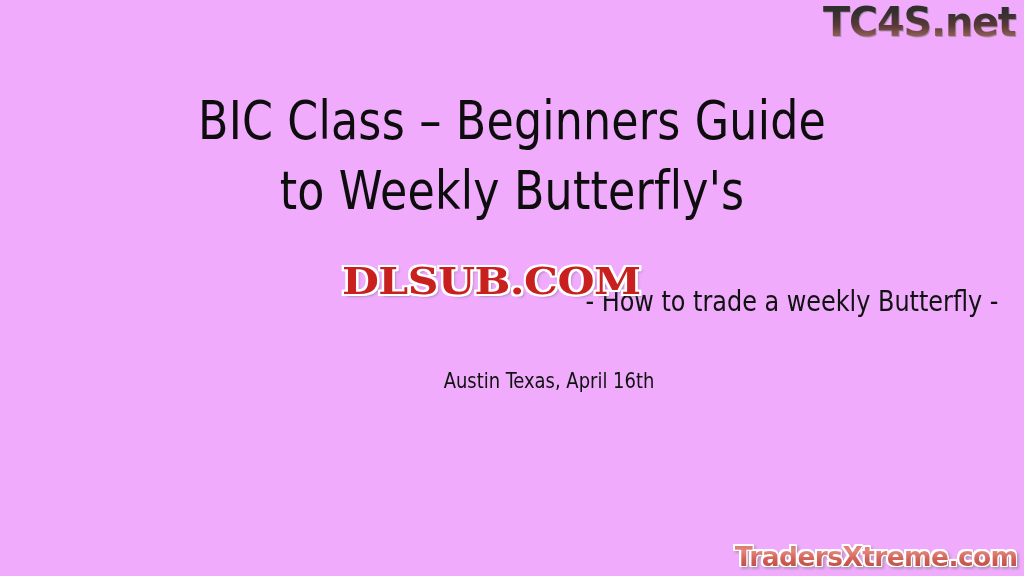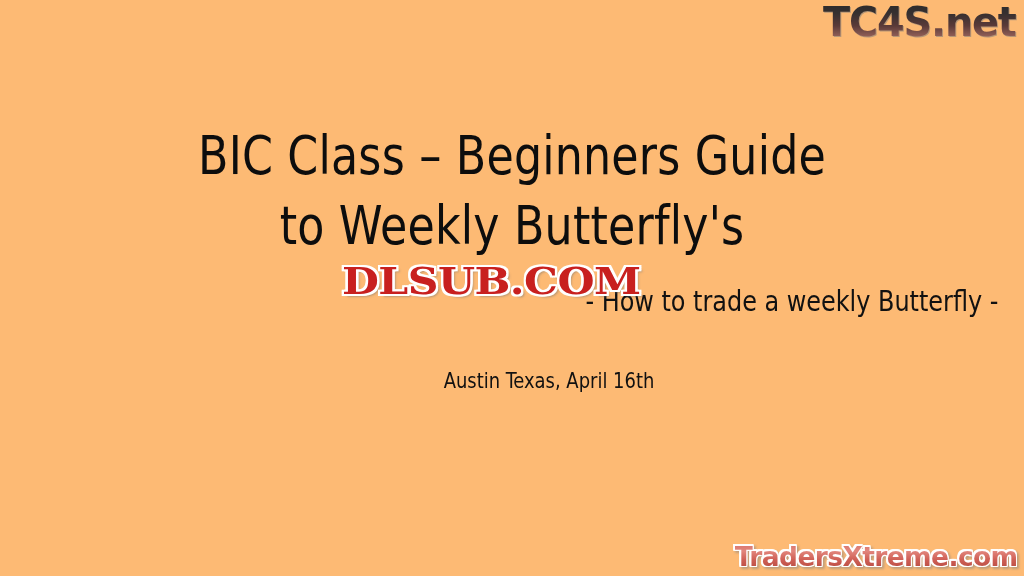--- a/index.html
+++ b/index.html
@@ -12,21 +12,21 @@
     height: 576px;
     overflow: hidden;
     font-family: "Liberation Sans", sans-serif;
     -webkit-font-smoothing: antialiased;
   }
 
   .slide {
     position: relative;
     width: 1024px;
     height: 576px;
-    background: #fdba74;
+    background: #f0abfc;
   }
 
   
   .tc4s-logo {
     position: absolute;
     top: 2px;
     right: 8px;
     font-family: "DejaVu Sans", sans-serif;
     font-weight: bold;
     font-size: 41px;
@@ -49,21 +49,20 @@
     white-space: nowrap;
   }
 
   
   .title-block {
     position: absolute;
     top: 86px;
     left: 0;
     width: 1024px;
     text-align: center;
-    margin-top: 35px;
   }
   .title-line {
     font-family: "DejaVu Sans Condensed", "Liberation Sans Narrow", "Liberation Sans", sans-serif;
     font-weight: 400;
     font-size: 53px;
     line-height: 70px;
     color: #0d0d0d;
     letter-spacing: 0.2px;
     white-space: nowrap;
     transform: scaleX(0.93);

